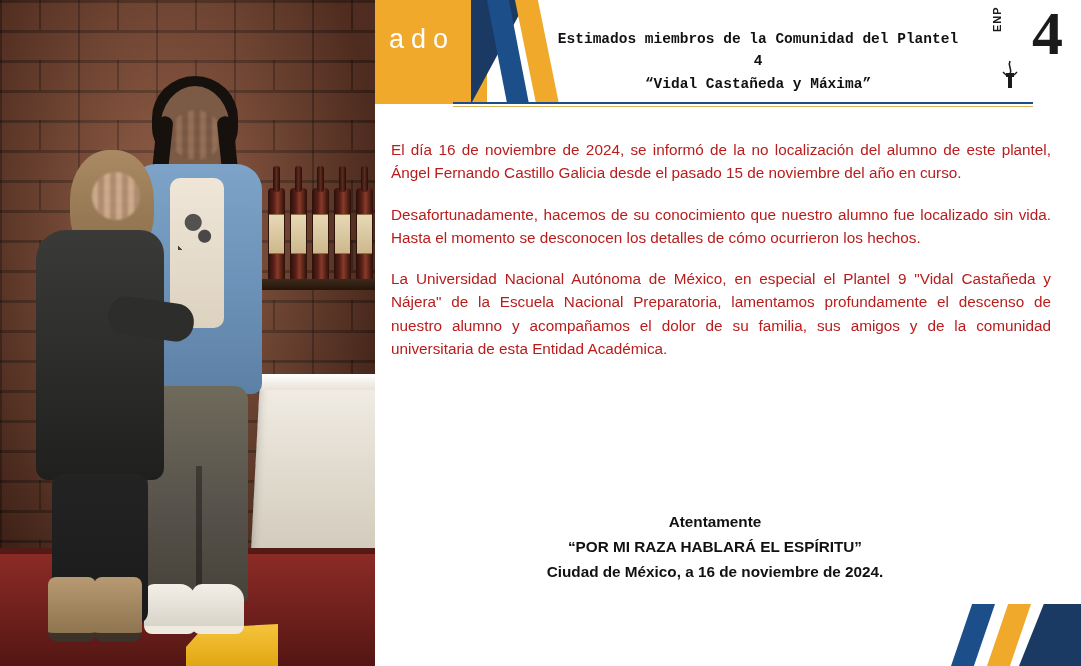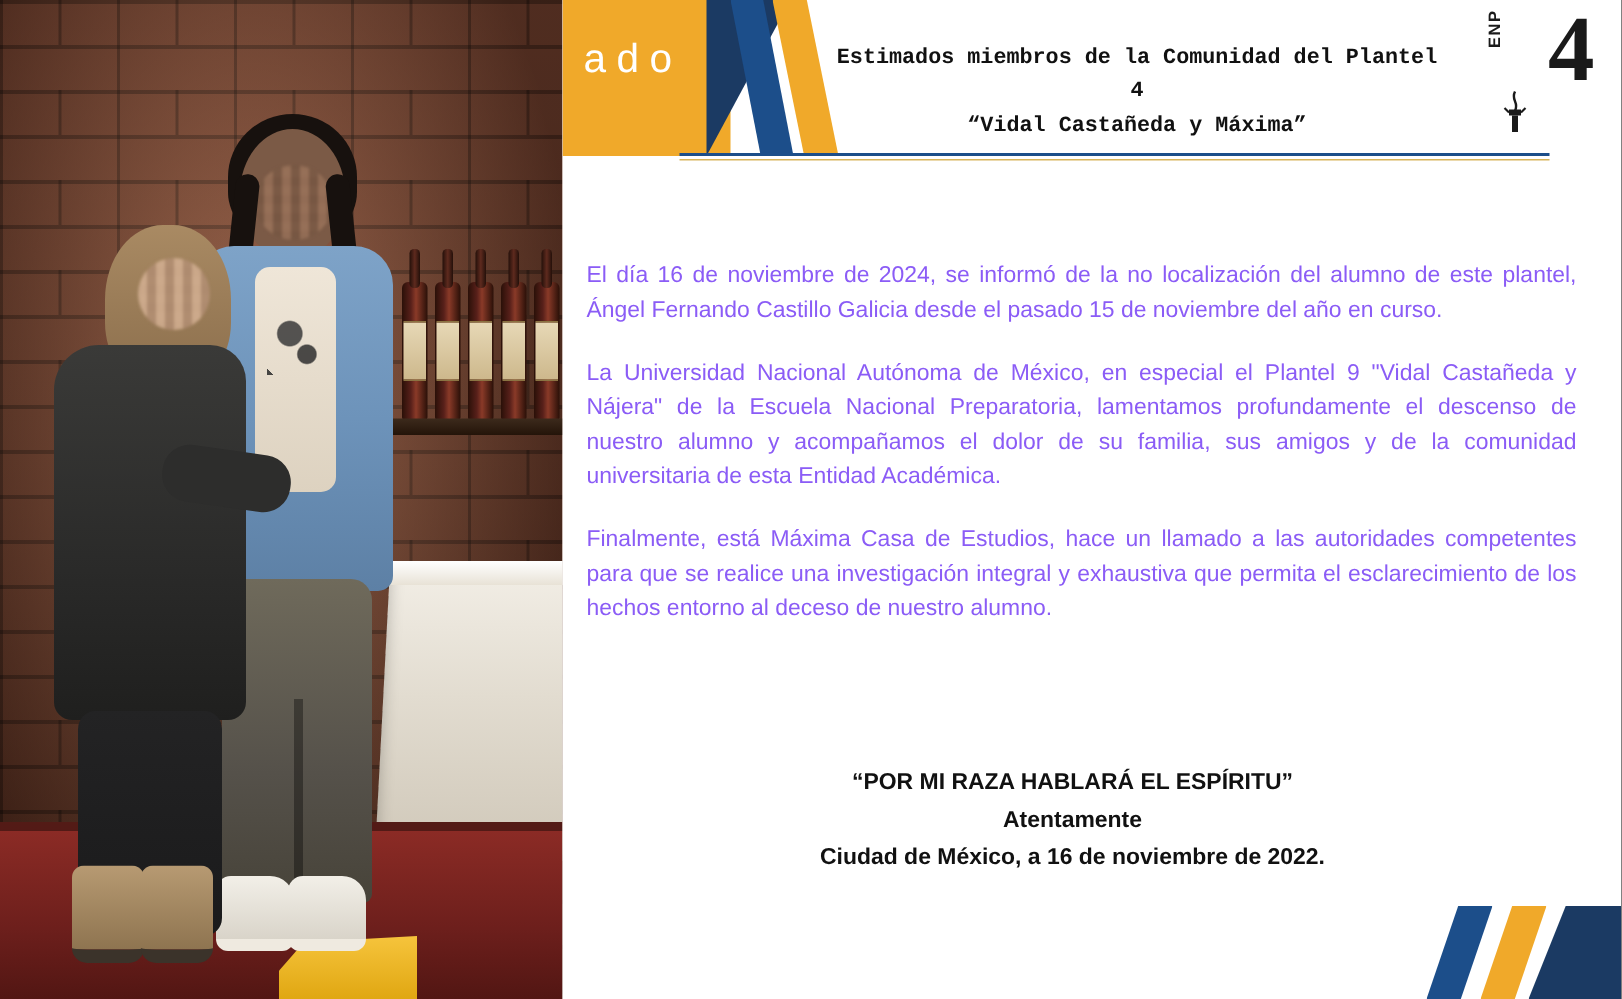--- a/index.html
+++ b/index.html
@@ -407,25 +407,24 @@
     width: 30px;
     height: 30px;
   }
 
   
   .doc-body {
     position: absolute;
     left: 16px;
     right: 30px;
     top: 138px;
-    color: #8b5cf6;
+    color: #b91c1c;
     font-size: 15.3px;
     line-height: 1.52;
     text-align: justify;
-    margin-top: 34px;
   }
   .doc-body p {
     margin: 0 0 18px 0;
   }
   .doc-sign {
     position: absolute;
     left: 16px;
     right: 42px;
     top: 510px;
     text-align: center;
@@ -550,28 +549,28 @@
           <rect x="11" y="13" width="8" height="4" fill="#1a1a1a"></rect>
           <rect x="13" y="17" width="4" height="11" fill="#1a1a1a"></rect>
           <path d="M8 12 L11 15" stroke="#1a1a1a" stroke-width="1.4"></path>
           <path d="M22 12 L19 15" stroke="#1a1a1a" stroke-width="1.4"></path>
         </svg>
       </div>
     </div>
 
     <div class="doc-body">
       <p>El día 16 de noviembre de 2024, se informó de la no localización del alumno de este plantel, Ángel Fernando Castillo Galicia desde el pasado 15 de noviembre del año en curso.</p>
+      <p>Desafortunadamente, hacemos de su conocimiento que nuestro alumno fue localizado sin vida. Hasta el momento se desconocen los detalles de cómo ocurrieron los hechos.</p>
       <p>La Universidad Nacional Autónoma de México, en especial el Plantel 9 "Vidal Castañeda y Nájera" de la Escuela Nacional Preparatoria, lamentamos profundamente el descenso de nuestro alumno y acompañamos el dolor de su familia, sus amigos y de la comunidad universitaria de esta Entidad Académica.</p>
-      <p>Finalmente, está Máxima Casa de Estudios, hace un llamado a las autoridades competentes para que se realice una investigación integral y exhaustiva que permita el esclarecimiento de los hechos entorno al deceso de nuestro alumno.</p>
     </div>
 
     <div class="doc-sign">
+      <div>Atentamente</div>
       <div>“POR MI RAZA HABLARÁ EL ESPÍRITU”</div>
-      <div>Atentamente</div>
-      <div>Ciudad de México, a 16 de noviembre de 2022.</div>
+      <div>Ciudad de México, a 16 de noviembre de 2024.</div>
     </div>
 
     <div class="deco-br">
       <div class="chev-b1"></div>
       <div class="chev-b2"></div>
       <div class="band-navy-br"></div>
     </div>
 
   </div>
 </div>

